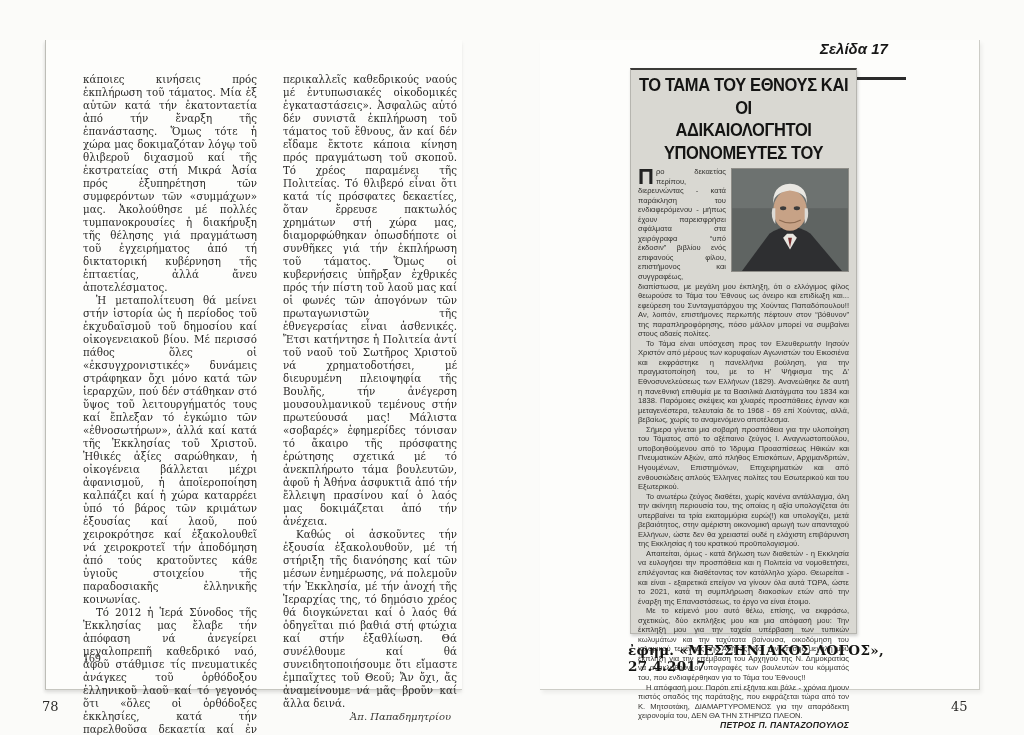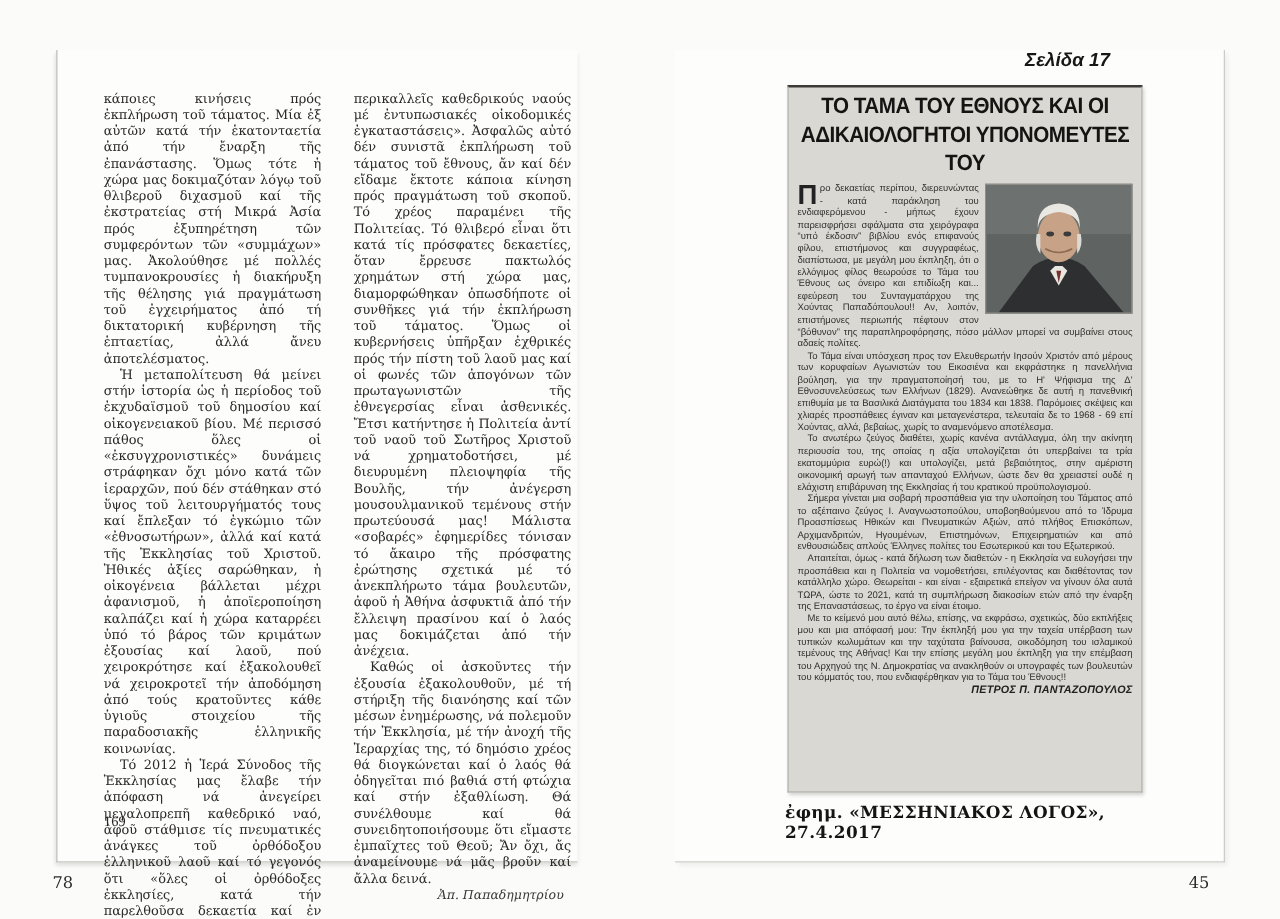--- a/index.html
+++ b/index.html
@@ -47,21 +47,21 @@
     box-shadow:2px 3px 4px rgba(0,0,0,0.06);
   }
   .selida {
     position:absolute; left:262px; top:0px; width:104px;
     font-family:"Liberation Sans", sans-serif;
     font-weight:bold; font-style:italic; font-size:15px; color:#171717;
     text-align:center; padding-bottom:20px;
     border-bottom:3px solid #2b2b2b;
   }
   .clipping {
-    position:absolute; left:90px; top:28px; width:284px; height:566px;
+    position:absolute; left:90px; top:28px; width:227px; height:566px;
     background:#d9d8d2;
     border:1px solid #b6b5af; border-top:2px solid #3c3b38;
     box-shadow:1px 2px 3px rgba(0,0,0,0.18);
     padding:5px 7px 4px 7px;
   }
   .headline {
     font-family:"Liberation Sans", sans-serif;
     font-weight:bold; font-size:16.5px; line-height:21px;
     text-align:center; color:#141413; letter-spacing:-0.4px;
     transform:scaleY(1.08); margin:2px 0 6px 0;
@@ -139,24 +139,25 @@
           <path d="M42 38 Q40 16 59 15 Q78 16 76 38 Q77 24 59 22 Q41 24 42 38 Z" fill="#e9e7e2"></path>
           <path d="M41 40 Q39 50 44 56 L44 40 Z" fill="#dcdad5"></path>
           <path d="M77 40 Q79 50 74 56 L74 40 Z" fill="#dcdad5"></path>
           <ellipse cx="52" cy="40" rx="3.2" ry="2" fill="#3b3b3b"></ellipse>
           <ellipse cx="66" cy="40" rx="3.2" ry="2" fill="#3b3b3b"></ellipse>
           <path d="M48 52 Q59 58 70 52" stroke="#8d6b52" stroke-width="1.2" fill="none"></path>
         </svg>
       </div>
       <p><span class="dropcap">Π</span><span>ρο δεκαετίας περίπου, διερευνώντας - κατά παράκληση του ενδιαφερόμενου - μήπως έχουν παρεισφρήσει σφάλματα στα χειρόγραφα “υπό έκδοσιν” βιβλίου ενός επιφανούς φίλου, επιστήμονος και συγγραφέως, διαπίστωσα, με μεγάλη μου έκπληξη, ότι ο ελλόγιμος φίλος θεωρούσε το Τάμα του Έθνους ως όνειρο και επιδίωξη και... εφεύρεση του Συνταγματάρχου της Χούντας Παπαδόπουλου!! Αν, λοιπόν, επιστήμονες περιωπής πέφτουν στον “βόθυνον” της παραπληροφόρησης, πόσο μάλλον μπορεί να συμβαίνει στους αδαείς πολίτες.</span></p>
       <p class="np-indent">Το Τάμα είναι υπόσχεση προς τον Ελευθερωτήν Ιησούν Χριστόν από μέρους των κορυφαίων Αγωνιστών του Εικοσιένα και εκφράστηκε η πανελλήνια βούληση, για την πραγματοποίησή του, με το Η' Ψήφισμα της Δ' Εθνοσυνελεύσεως των Ελλήνων (1829). Ανανεώθηκε δε αυτή η πανεθνική επιθυμία με τα Βασιλικά Διατάγματα του 1834 και 1838. Παρόμοιες σκέψεις και χλιαρές προσπάθειες έγιναν και μεταγενέστερα, τελευταία δε το 1968 - 69 επί Χούντας, αλλά, βεβαίως, χωρίς το αναμενόμενο αποτέλεσμα.</p>
+      <p class="np-indent">Σήμερα γίνεται μια σοβαρή προσπάθεια για την υλοποίηση του Τάματος από το αξέπαινο ζεύγος Ι. Αναγνωστοπούλου, υποβοηθούμενου από το Ίδρυμα Προασπίσεως Ηθικών και Πνευματικών Αξιών, από πλήθος Επισκόπων, Αρχιμανδριτών, Ηγουμένων, Επιστημόνων, Επιχειρηματιών και από ενθουσιώδεις απλούς Έλληνες πολίτες του Εσωτερικού και του Εξωτερικού.</p>
       <p class="np-indent">Το ανωτέρω ζεύγος διαθέτει, χωρίς κανένα αντάλλαγμα, όλη την ακίνητη περιουσία του, της οποίας η αξία υπολογίζεται ότι υπερβαίνει τα τρία εκατομμύρια ευρώ(!) και υπολογίζει, μετά βεβαιότητος, στην αμέριστη οικονομική αρωγή των απανταχού Ελλήνων, ώστε δεν θα χρειαστεί ουδέ η ελάχιστη επιβάρυνση της Εκκλησίας ή του κρατικού προϋπολογισμού.</p>
-      <p class="np-indent">Σήμερα γίνεται μια σοβαρή προσπάθεια για την υλοποίηση του Τάματος από το αξέπαινο ζεύγος Ι. Αναγνωστοπούλου, υποβοηθούμενου από το Ίδρυμα Προασπίσεως Ηθικών και Πνευματικών Αξιών, από πλήθος Επισκόπων, Αρχιμανδριτών, Ηγουμένων, Επιστημόνων, Επιχειρηματιών και από ενθουσιώδεις απλούς Έλληνες πολίτες του Εσωτερικού και του Εξωτερικού.</p>
       <p class="np-indent">Απαιτείται, όμως - κατά δήλωση των διαθετών - η Εκκλησία να ευλογήσει την προσπάθεια και η Πολιτεία να νομοθετήσει, επιλέγοντας και διαθέτοντας τον κατάλληλο χώρο. Θεωρείται - και είναι - εξαιρετικά επείγον να γίνουν όλα αυτά ΤΩΡΑ, ώστε το 2021, κατά τη συμπλήρωση διακοσίων ετών από την έναρξη της Επαναστάσεως, το έργο να είναι έτοιμο.</p>
       <p class="np-indent">Με το κείμενό μου αυτό θέλω, επίσης, να εκφράσω, σχετικώς, δύο εκπλήξεις μου και μια απόφασή μου: Την έκπληξή μου για την ταχεία υπέρβαση των τυπικών κωλυμάτων και την ταχύτατα βαίνουσα, οικοδόμηση του ισλαμικού τεμένους της Αθήνας! Και την επίσης μεγάλη μου έκπληξη για την επέμβαση του Αρχηγού της Ν. Δημοκρατίας να ανακληθούν οι υπογραφές των βουλευτών του κόμματός του, που ενδιαφέρθηκαν για το Τάμα του Έθνους!!</p>
+      <p class="np-indent">Η απόφασή μου: Παρότι επί εξήντα και βάλε - χρόνια ήμουν πιστός οπαδός της παράταξης, που εκφράζεται τώρα από τον Κ. Μητσοτάκη, ΔΙΑΜΑΡΤΥΡΟΜΕΝΟΣ για την απαράδεκτη χειρονομία του, ΔΕΝ ΘΑ ΤΗΝ ΣΤΗΡΙΖΩ ΠΛΕΟΝ.</p>
       <p class="sig-clip">ΠΕΤΡΟΣ Π. ΠΑΝΤΑΖΟΠΟΥΛΟΣ</p>
     </div>
   </div>
 
   <div class="caption">ἐφημ. «ΜΕΣΣΗΝΙΑΚΟΣ ΛΟΓΟΣ», 27.4.2017</div>
 </div>
 
 <div class="pagenum pn-left">78</div>
 <div class="pagenum pn-right">45</div>
 

